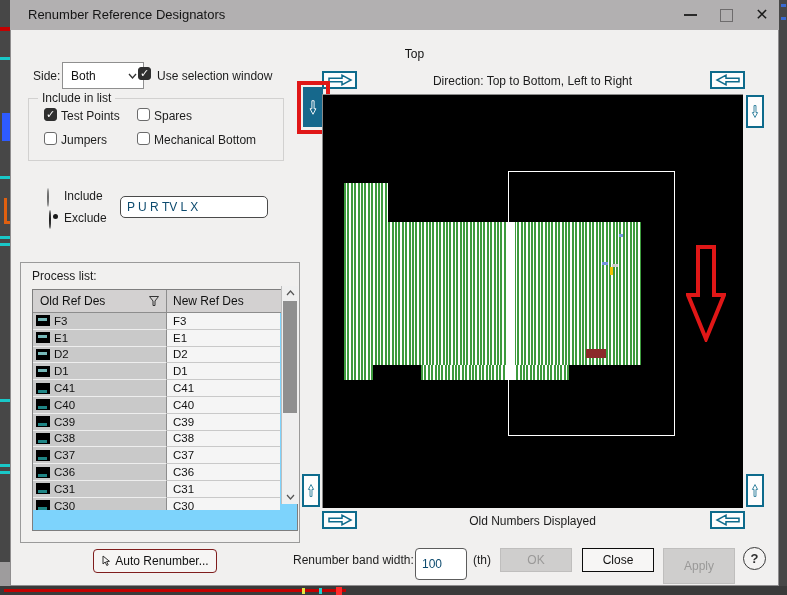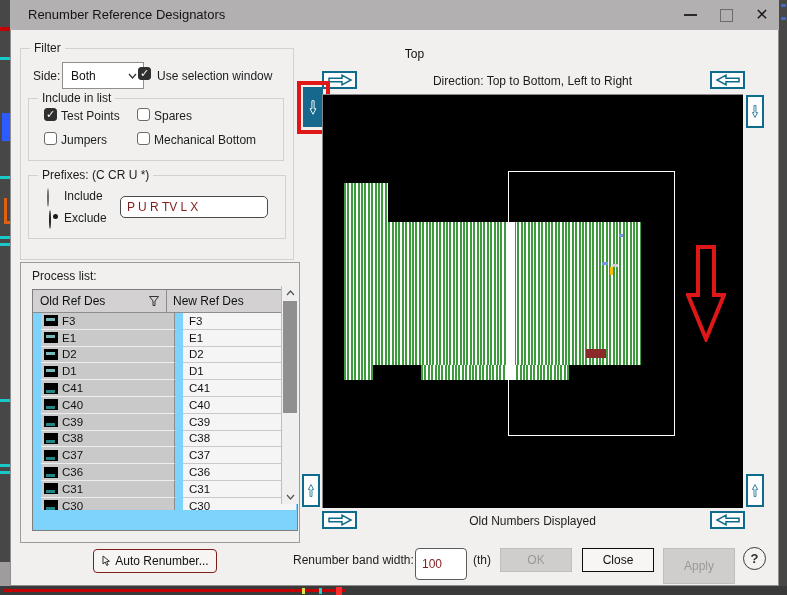--- a/index.html
+++ b/index.html
@@ -25,32 +25,32 @@
   .group-label{position:absolute;top:-8px;left:9px;background:#f1f0ef;padding:0 4px;font-size:12px;color:#1c1c1c;white-space:nowrap;}
   .lbl{font-size:12px;color:#1c1c1c;white-space:nowrap;}
 
   
   .dropdown{background:#fff;border:1px solid #8f8f8f;display:flex;align-items:center;justify-content:space-between;padding:0 6px 0 8px;font-size:12px;color:#111;}
   .checkbox{width:13px;height:13px;border:1px solid #6b6b6b;border-radius:3px;background:#fff;display:flex;align-items:center;justify-content:center;font-size:11px;color:#fff;box-sizing:border-box;}
   .checkbox.on{background:#2f2f2f;border-color:#2f2f2f;}
   .radio{width:13px;height:13px;border:1px solid #6b6b6b;border-radius:50%;background:#fff;box-sizing:border-box;position:relative;}
   .radio.on{border-color:#222;}
   .radio.on::after{content:"";position:absolute;left:3px;top:3px;width:5px;height:5px;border-radius:50%;background:#1a1a1a;}
-  .textfield{background:#fff;border:1px solid #4a4a4a;border-radius:5px;font-size:12px;color:#7f1d1d;padding:0 6px;font-family:"Liberation Sans",sans-serif;box-sizing:border-box;}
+  .textfield{background:#fff;border:1px solid #4a4a4a;border-radius:5px;font-size:12px;color:#0c4a6e;padding:0 6px;font-family:"Liberation Sans",sans-serif;box-sizing:border-box;}
 
   
   .proc-box{border:1px solid #9a9a9a;background:#f1f0ef;}
   .proc-label{left:11px;top:6px;}
   .grid{left:11px;top:26px;width:266px;height:242px;border:1px solid #7e7e7e;background:#7dd3fc;box-sizing:border-box;overflow:hidden;}
   .ghead{display:flex;height:22px;background:#d3d1d1;border-bottom:1px solid #8d8d8d;font-size:12px;color:#111;}
   .ghead .h1{width:134px;display:flex;align-items:center;padding-left:7px;box-sizing:border-box;border-right:1px solid #8d8d8d;justify-content:space-between;}
   .ghead .h2{width:113px;display:flex;align-items:center;padding-left:6px;box-sizing:border-box;}
   .gbody{height:197px;overflow:hidden;}
   .trow{display:flex;height:16.8px;}
-  .tcell{display:flex;align-items:center;font-size:11.5px;color:#111;box-sizing:border-box;margin-left:8px;}
+  .tcell{display:flex;align-items:center;font-size:11.5px;color:#111;box-sizing:border-box;}
   .tcell.old{width:134px;background:#c9c9c9;border-bottom:1px solid #eeeeee;border-right:1px solid #8d8d8d;padding-left:3px;}
   .tcell.new{width:113px;background:#f5f5f5;border-bottom:1px solid #c9c9c9;padding-left:6px;}
   .comp-icon{width:14px;height:11px;background:#000;display:inline-block;position:relative;margin-right:4px;flex:none;}
   .comp-icon .bar{position:absolute;left:2px;width:9px;height:3px;background:#2f9090;}
   .comp-icon.type-a .bar{top:3px;background:#77b8b8;}
   .comp-icon.type-b .bar{bottom:1px;background:#1f8585;}
   .vscroll{position:absolute;right:1px;top:23px;width:16px;height:218px;background:#efefef;border-left:1px solid #bdbdbd;}
   .vthumb{position:absolute;left:1px;top:15px;width:14px;height:112px;background:#8f8f8f;}
   .scroll-arrow{position:absolute;left:0;width:16px;height:14px;display:flex;align-items:center;justify-content:center;color:#555;}
 
@@ -115,23 +115,20 @@
         </div>
       <div class="abs win-glyph" style="left:707px;">
           <span class="max-box"></span>
         </div>
       <div class="abs win-glyph" style="left:743px;">
           <span class="close-x">✕</span>
         </div>
     </div>
 
     
-    <div class="abs group" style="left:10px;top:48px;width:272px;height:210px;">
-      <span class="group-label">Filter</span>
-    </div>
     <span class="abs lbl" style="left:23px;top:69px;">Side:</span>
     <div class="abs dropdown" style="left:52px;top:62px;width:66px;height:25px;">
       <span>Both</span>
       <svg width="9" height="6" viewBox="0 0 9 6">
           <polyline points="1,1 4.5,5 8,1" fill="none" stroke="#333" stroke-width="1.3"></polyline>
         </svg>
     </div>
     <span class="abs checkbox on" style="left:128px;top:67px;">
         <span>✓</span>
       </span>
@@ -152,23 +149,20 @@
     <span class="abs checkbox" style="left:34px;top:132px;">
         <span></span>
       </span>
     <span class="abs lbl" style="left:51px;top:133px;">Jumpers</span>
     <span class="abs checkbox" style="left:127px;top:132px;">
         <span></span>
       </span>
     <span class="abs lbl" style="left:144px;top:133px;">Mechanical Bottom</span>
 
     
-    <div class="abs group" style="left:18px;top:175px;width:256px;height:62px;">
-      <span class="group-label">Prefixes: (C CR U *)</span>
-    </div>
     <span class="abs radio" style="left:37px;top:189px;"></span>
     <span class="abs lbl" style="left:54px;top:189px;">Include</span>
     <span class="abs radio on" style="left:37px;top:211px;"></span>
     <span class="abs lbl" style="left:54px;top:211px;">Exclude</span>
     <input class="abs textfield" style="left: 110px; top: 196px; width: 148px; height: 22px;" value="P U R TV L X">
 
     
     <div class="abs proc-box" style="left:10px;top:262px;width:278px;height:279px;">
       <span class="abs lbl proc-label">Process list:</span>
       <div class="abs grid">

